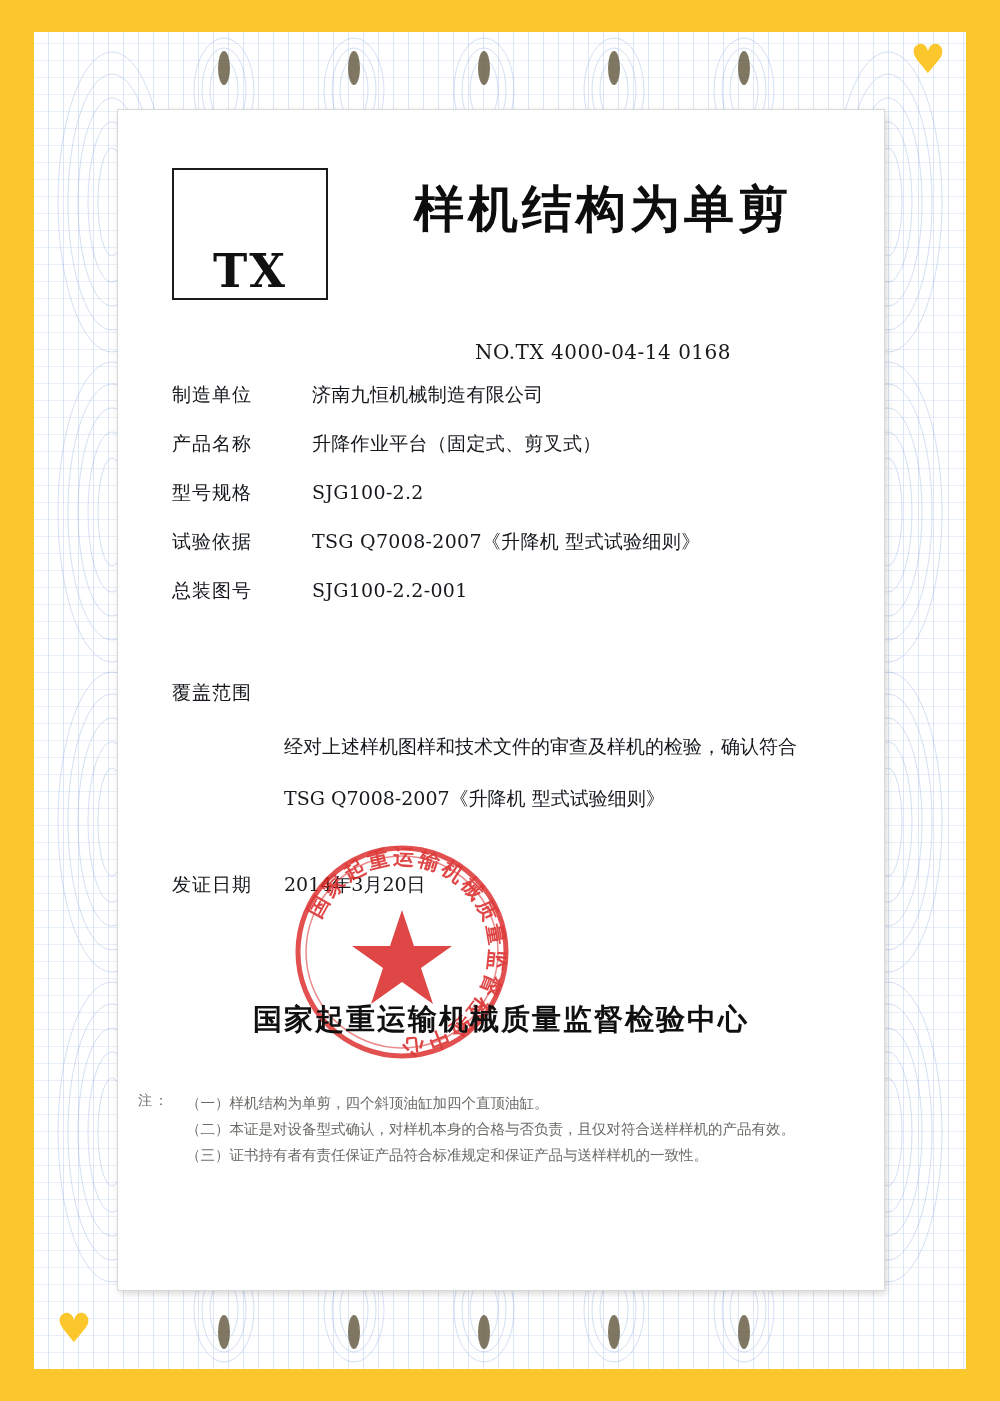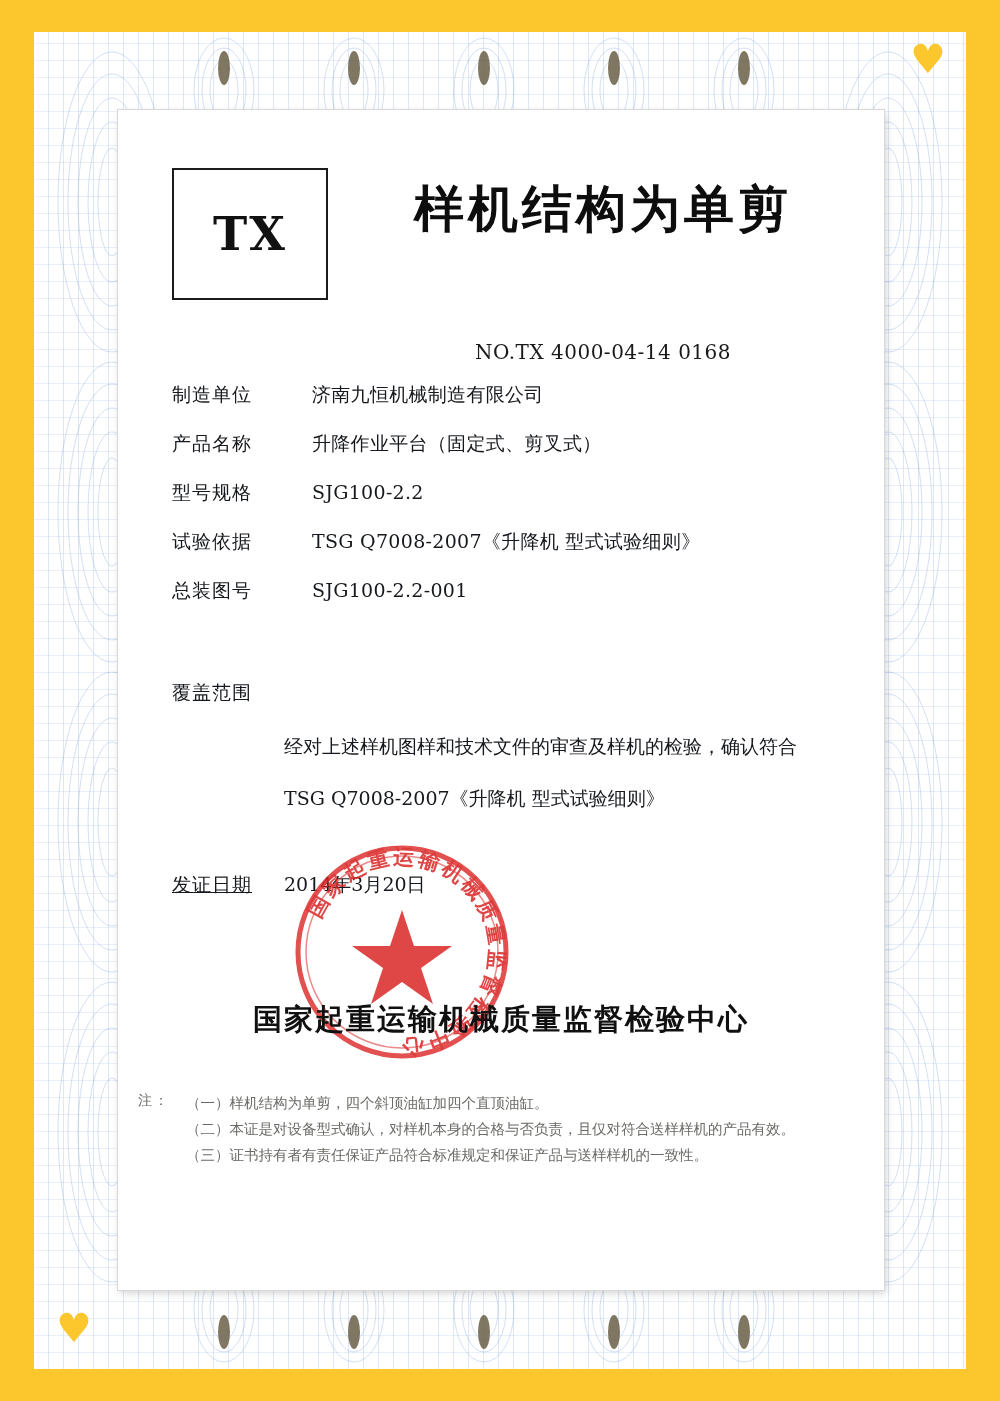--- a/index.html
+++ b/index.html
@@ -74,21 +74,21 @@
 
   
   .tx-box {
     position: absolute;
     left: 54px;
     top: 58px;
     width: 152px;
     height: 128px;
     border: 2px solid #1b1b1b;
     display: flex;
-    align-items: center;
+    align-items: flex-end;
     justify-content: center;
   }
   .tx-box span {
     font-family: "DejaVu Serif", "Liberation Serif", serif;
     font-weight: bold;
     font-size: 46px;
     letter-spacing: 2px;
     color: #111;
   }
 
@@ -194,21 +194,20 @@
     display: flex;
     align-items: baseline;
   }
   .date-label {
     width: 112px;
     flex: 0 0 112px;
     font-family: "DejaVu Serif", "Liberation Serif", serif;
     font-size: 19px;
     letter-spacing: 1px;
     color: #15181c;
-    text-decoration: underline;
   }
   .date-value {
     font-family: "DejaVu Serif", "Liberation Serif", serif;
     font-size: 19px;
     color: #15181c;
   }
 
   .seal {
     position: absolute;
     left: 168px;

